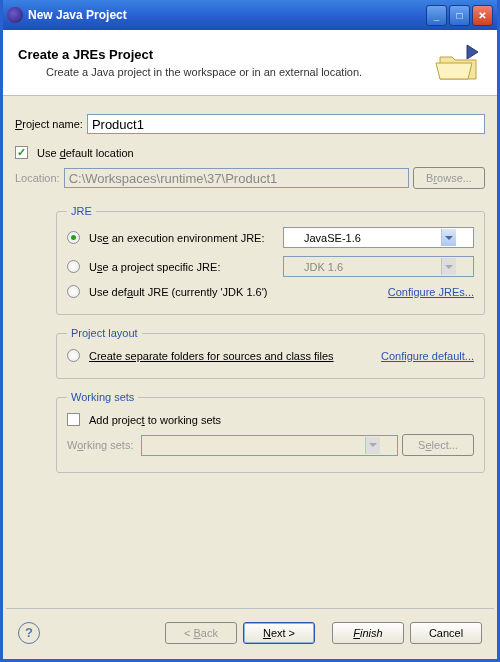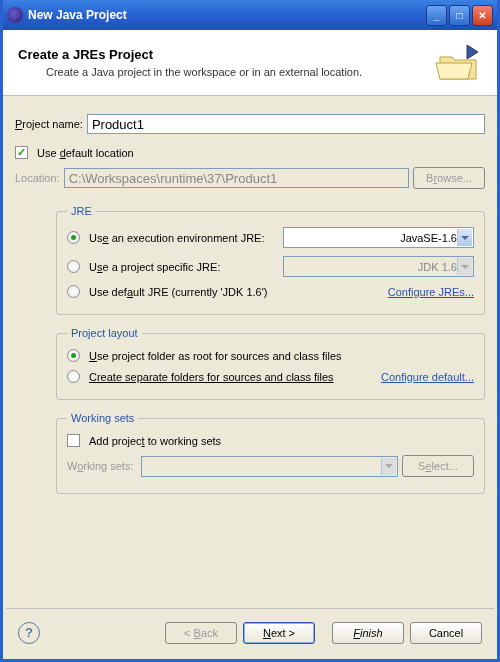--- a/index.html
+++ b/index.html
@@ -30,21 +30,21 @@
 .radio { width: 13px; height: 13px; border: 1px solid #8d8d8d; border-radius: 50%; background: radial-gradient(circle, #fff, #e8e8e8); display: inline-flex; align-items: center; justify-content: center; margin-right: 5px; vertical-align: middle; }
 .radio.checked::after { content: ''; width: 5px; height: 5px; background: #21a121; border-radius: 50%; }
 
 fieldset { border: 1px solid #c0c0c0; border-radius: 3px; padding: 10px 10px 8px 10px; margin-bottom: 12px; margin-left: 41px; }
 legend { color: #2a52b0; font-size: 11px; padding: 0 4px; }
 
 .btn { height: 22px; min-width: 72px; border: 1px solid #888; border-radius: 3px; background: linear-gradient(to bottom, #fefefe, #eae7d8); font-size: 11px; cursor: pointer; padding: 0 10px; }
 .btn:disabled { color: #999; background: #ece9d8; }
 .btn.default { border: 1px solid #2a52b0; box-shadow: 0 0 0 1px #8fb3e8 inset; }
 
-.select { flex: 1; height: 21px; border: 1px solid #7f9db9; background: white; font-size: 11px; padding: 1px 4px; display: flex; align-items: center; justify-content: flex-end; }
+.select { flex: 1; height: 21px; border: 1px solid #7f9db9; background: white; font-size: 11px; padding: 1px 20px; display: flex; align-items: center; justify-content: space-between; }
 .select.disabled { background: #ece9d8; color: #888; }
 .select .arrow { width: 15px; height: 17px; background: linear-gradient(to bottom, #dbe6f8, #aec9ef); border-left: 1px solid #b0c4e4; display: flex; align-items: center; justify-content: center; margin-right: -3px; }
 .select .arrow::after { content: ''; border-left: 4px solid transparent; border-right: 4px solid transparent; border-top: 4px solid #4a6a9e; }
 .select.disabled .arrow { background: #ddd; }
 .select.disabled .arrow::after { border-top-color: #aaa; }
 
 .link { color: #2a52b0; text-decoration: underline; cursor: pointer; }
 
 .footer { height: 48px; border-top: 1px solid #c0c0c0; display: flex; align-items: center; padding: 0 12px; background: #ece9d8; position: absolute; bottom: 3px; left: 3px; right: 3px; }
 .footer .help { width: 22px; height: 22px; border: 1.5px solid #5a7aa8; border-radius: 50%; display: flex; align-items: center; justify-content: center; color: #5a7aa8; font-weight: bold; font-size: 13px; cursor: pointer; }
@@ -118,24 +118,20 @@
     <div class="row">
       <span class="radio"></span>
       <span style="flex:1;">Use def<span class="underline">a</span>ult JRE (currently 'JDK 1.6')</span>
       <span class="link">Configure JREs...</span>
     </div>
   </fieldset>
 
   <fieldset>
     <legend>Project layout</legend>
     <div class="row">
-      <span class="radio checked"></span>
-      <span><span class="underline">U</span>se project folder as root for sources and class files</span>
-    </div>
-    <div class="row">
       <span class="radio"></span>
       <span style="flex:1;text-decoration:underline;"><span class="underline">C</span>reate separate folders for sources and class files</span>
       <span class="link">Configure default...</span>
     </div>
   </fieldset>
 
   <fieldset>
     <legend>Working sets</legend>
     <div class="row">
       <span class="checkbox"></span>

